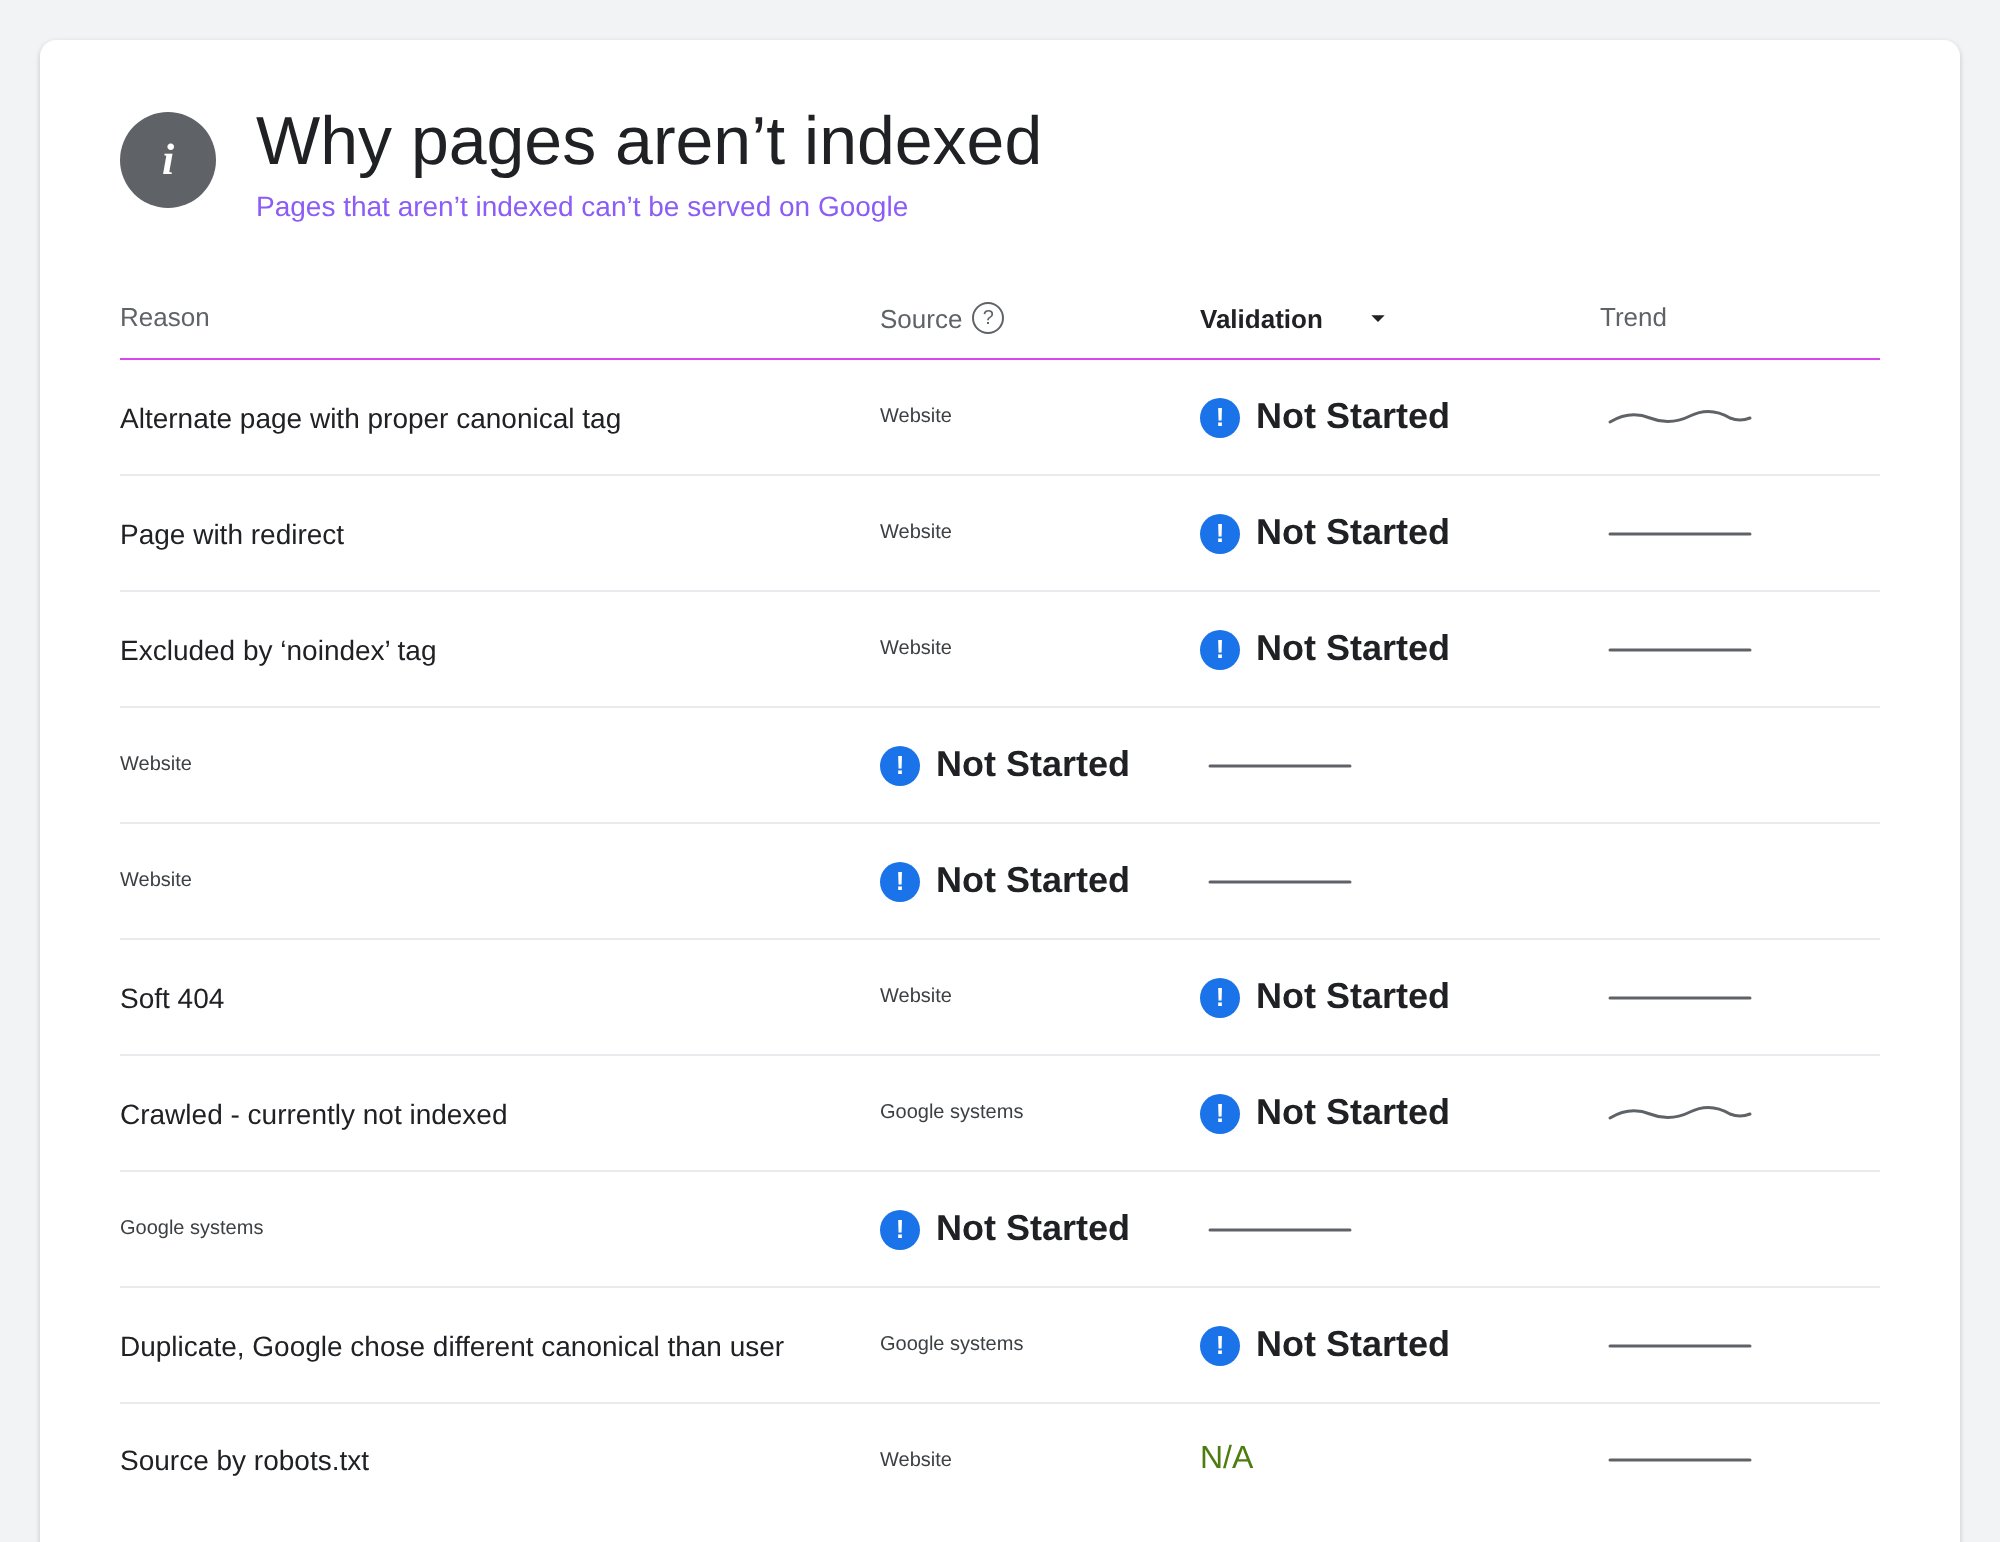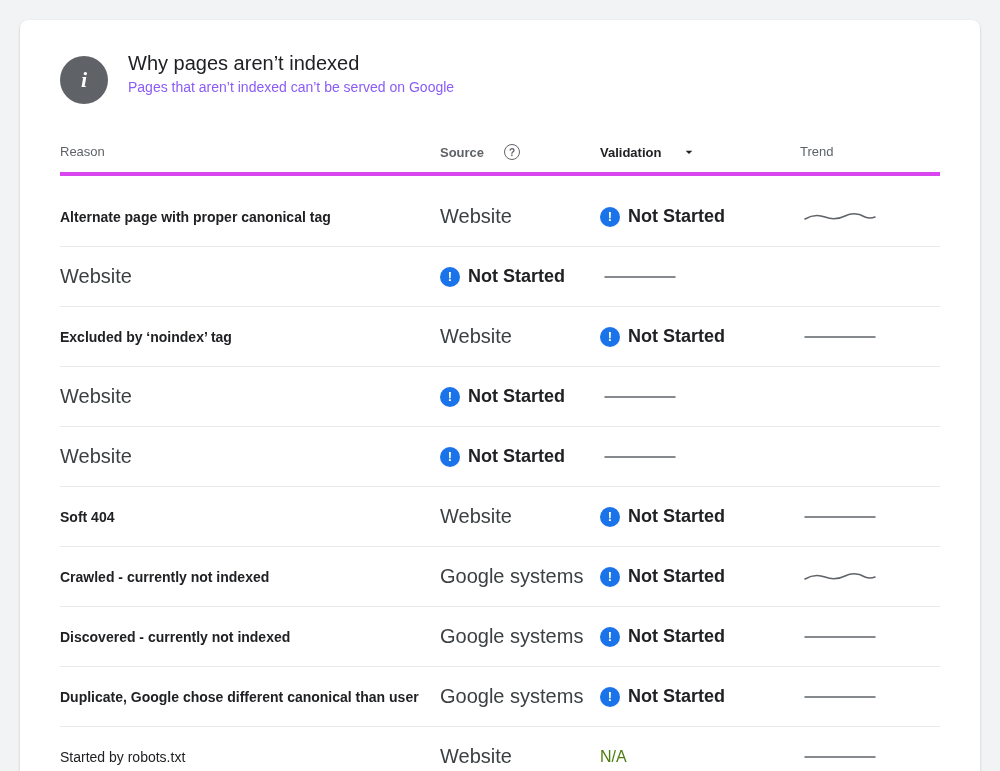--- a/index.html
+++ b/index.html
@@ -43,38 +43,38 @@
     }
     .header-icon span {
       color: #fff;
       font-size: 22px;
       font-weight: bold;
       font-style: italic;
       font-family: Georgia, serif;
       line-height: 1;
     }
     .header-text h1 {
-      font-size: 20px;
+      font-size: 34px;
       font-weight: 400;
       color: #202124;
       margin-bottom: 4px;
     }
     .header-text p {
       font-size: 14px;
       color: #8b5cf6;
     }
     .table-container {
       width: 100%;
     }
     .table-header {
       display: grid;
       grid-template-columns: 1fr 160px 200px 140px;
       padding: 8px 0 12px 0;
-      border-bottom: 4px solid #d946ef;
-      margin-bottom: 11px;
+      border-bottom: 1px solid #d946ef;
+      margin-bottom: 0;
     }
     .table-header-cell {
       font-size: 13px;
       color: #5f6368;
       font-weight: 400;
     }
     .table-header-cell.validation {
       display: flex;
       align-items: center;
       gap: 20px;
@@ -86,22 +86,21 @@
       align-items: center;
     }
     .sort-icon svg {
       width: 16px;
       height: 16px;
       fill: #202124;
     }
     .source-cell {
       display: flex;
       align-items: center;
-      gap: 20px;
-      font-weight: bold;
+      gap: 5px;
     }
     .question-icon {
       width: 16px;
       height: 16px;
       border-radius: 50%;
       border: 1.5px solid #5f6368;
       display: inline-flex;
       align-items: center;
       justify-content: center;
       font-size: 10px;
@@ -114,27 +113,27 @@
       padding: 18px 0;
       border-bottom: 1px solid #e8eaed;
       align-items: center;
     }
     .table-row:last-child {
       border-bottom: none;
     }
     .reason-cell {
       font-size: 14px;
       color: #202124;
-      font-weight: 700;
+      font-weight: 400;
     }
     .reason-cell.normal {
       font-weight: 400;
     }
     .source-value {
-      font-size: 20px;
+      font-size: 10px;
       color: #3c4043;
     }
     .validation-cell {
       display: flex;
       align-items: center;
       gap: 8px;
     }
     .not-started-icon {
       width: 20px;
       height: 20px;
@@ -215,20 +214,21 @@
             </div>
             <span class="validation-text">Not Started</span>
           </div>
           <div class="trend-cell">
             <div class="trend-line"><svg viewBox="0 0 80 20" xmlns="http://www.w3.org/2000/svg">
       <path d="M5 12 Q15 6 25 10 Q35 14 45 9 Q55 4 65 10 Q70 12 75 10" stroke="#5f6368" stroke-width="1.5" fill="none" stroke-linecap="round"></path>
     </svg></div>
           </div>
         </div>
         <div class="table-row">
+          <div class="reason-cell">Page with redirect</div>
           <div class="source-value">Website</div>
           <div class="validation-cell">
             <div class="not-started-icon">
               <span>!</span>
             </div>
             <span class="validation-text">Not Started</span>
           </div>
           <div class="trend-cell">
             <div class="trend-line"><svg viewBox="0 0 80 20" xmlns="http://www.w3.org/2000/svg">
       <line x1="5" y1="10" x2="75" y2="10" stroke="#5f6368" stroke-width="1.5" stroke-linecap="round"></line>
@@ -302,21 +302,20 @@
             </div>
             <span class="validation-text">Not Started</span>
           </div>
           <div class="trend-cell">
             <div class="trend-line"><svg viewBox="0 0 80 20" xmlns="http://www.w3.org/2000/svg">
       <path d="M5 12 Q15 6 25 10 Q35 14 45 9 Q55 4 65 10 Q70 12 75 10" stroke="#5f6368" stroke-width="1.5" fill="none" stroke-linecap="round"></path>
     </svg></div>
           </div>
         </div>
         <div class="table-row">
-          <div class="reason-cell">Discovered - currently not indexed</div>
           <div class="source-value">Google systems</div>
           <div class="validation-cell">
             <div class="not-started-icon">
               <span>!</span>
             </div>
             <span class="validation-text">Not Started</span>
           </div>
           <div class="trend-cell">
             <div class="trend-line"><svg viewBox="0 0 80 20" xmlns="http://www.w3.org/2000/svg">
       <line x1="5" y1="10" x2="75" y2="10" stroke="#5f6368" stroke-width="1.5" stroke-linecap="round"></line>
@@ -332,21 +331,21 @@
             </div>
             <span class="validation-text">Not Started</span>
           </div>
           <div class="trend-cell">
             <div class="trend-line"><svg viewBox="0 0 80 20" xmlns="http://www.w3.org/2000/svg">
       <line x1="5" y1="10" x2="75" y2="10" stroke="#5f6368" stroke-width="1.5" stroke-linecap="round"></line>
     </svg></div>
           </div>
         </div>
         <div class="table-row">
-          <div class="reason-cell normal">Started by robots.txt</div>
+          <div class="reason-cell normal">Source by robots.txt</div>
           <div class="source-value">Website</div>
           <div class="validation-cell">
             <span class="validation-na">N/A</span>
           </div>
           <div class="trend-cell">
             <div class="trend-line"><svg viewBox="0 0 80 20" xmlns="http://www.w3.org/2000/svg">
       <line x1="5" y1="10" x2="75" y2="10" stroke="#5f6368" stroke-width="1.5" stroke-linecap="round"></line>
     </svg></div>
           </div>
         </div>

